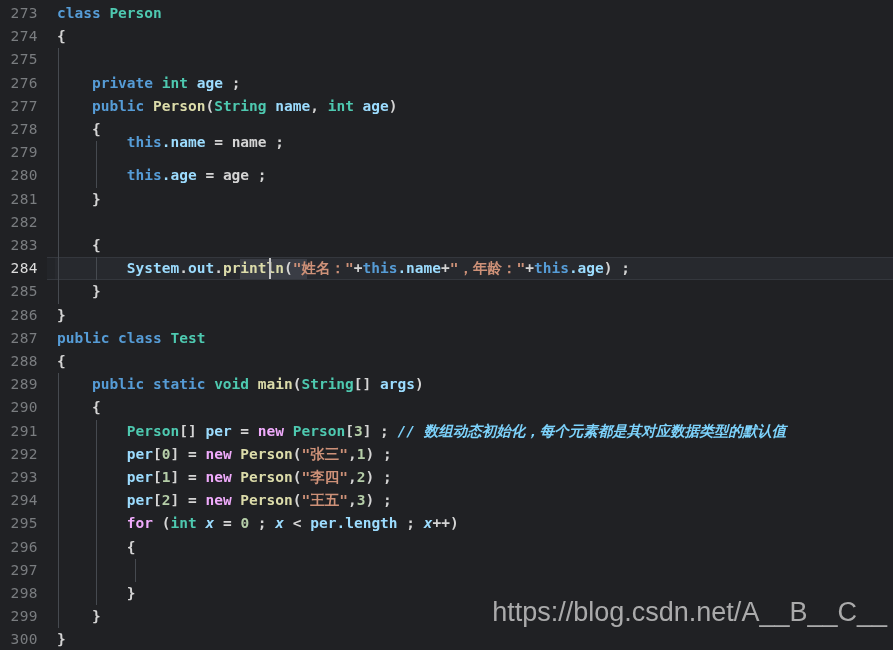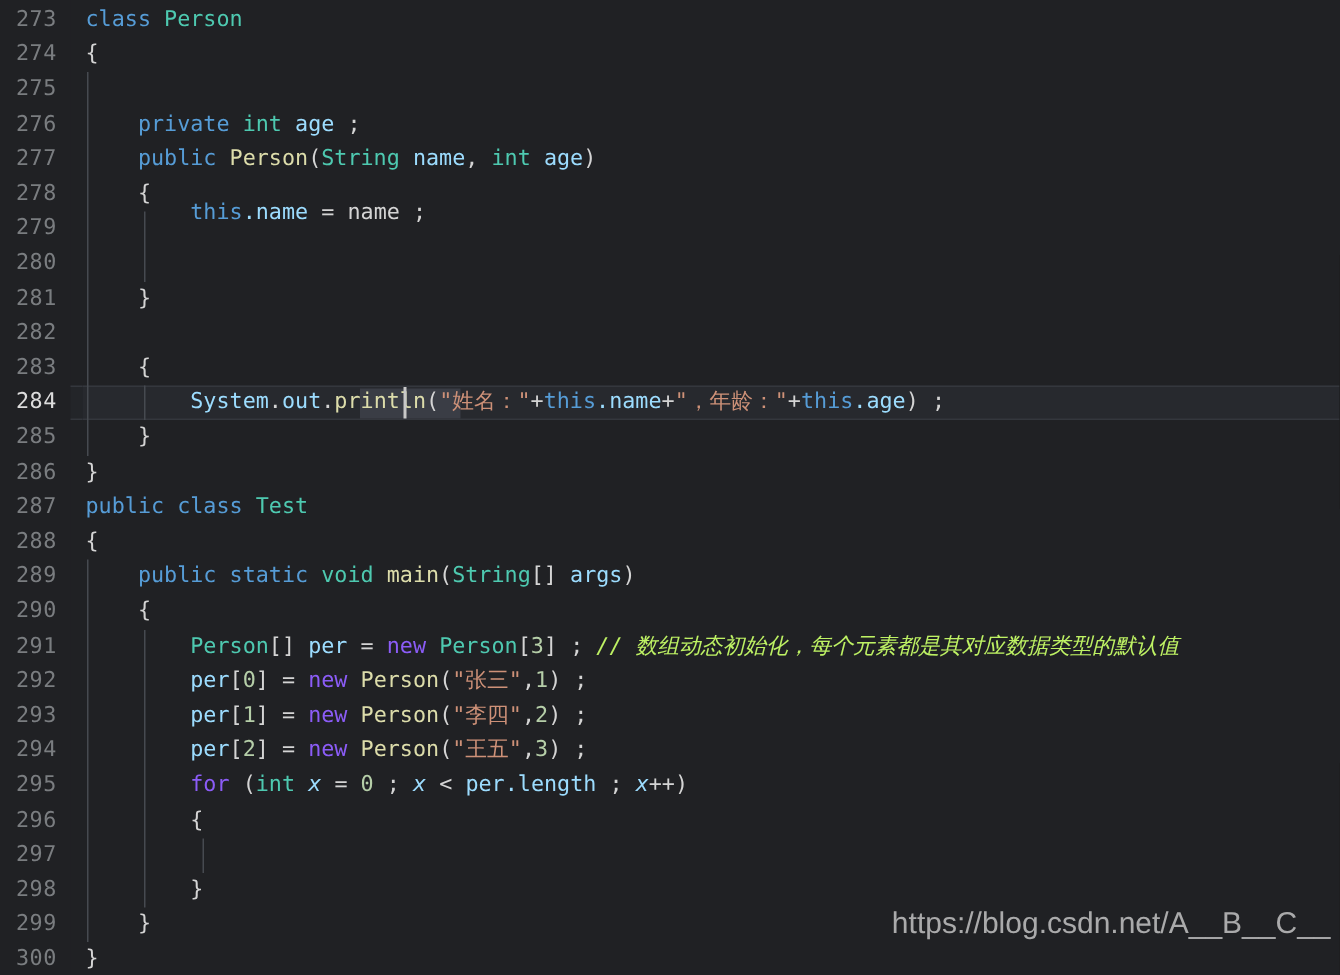--- a/index.html
+++ b/index.html
@@ -48,20 +48,21 @@
   }
 
   
   .code-area {
     position: absolute;
     left: 0;
     top: 0;
     width: 893px;
     height: 650px;
     z-index: 2;
+    font-weight: bold;
   }
   .code-line {
     position: absolute;
     left: 0;
     width: 893px;
     height: 23.2px;
     line-height: 23.2px;
     font-size: 14.5px;
     white-space: pre;
     color: #d4d4d4;
@@ -118,40 +119,40 @@
   
   .indent-guide {
     position: absolute;
     width: 1px;
     background: #464a50;
     z-index: 1;
   }
 
   
   .k-mod   { color: #569cd6; }   
-  .k-ctrl  { color: #8b5cf6; }   
+  .k-ctrl  { color: #f0abfc; }   
   .k-class { color: #569cd6; }   
   .k-type  { color: #4ec9b0; }   
   .k-prim  { color: #4ec9b0; }
   .k-var   { color: #9cdcfe; }   
   .k-fn    { color: #dcdcaa; }   
   .k-str   { color: #ce9178; }   
   .k-num   { color: #b5cea8; }   
-  .k-cmt   { color: #bef264; font-style: italic; }
+  .k-cmt   { color: #7dd3fc; font-style: italic; }
   .k-plain { color: #d4d4d4; }
   .k-this  { color: #569cd6; }
   .k-it    { font-style: italic; }
 
   
   .watermark {
     position: absolute;
     right: 6px;
     bottom: 22px;
     font-family: "Liberation Sans", sans-serif;
-    font-size: 20px;
+    font-size: 27px;
     color: #c9c9c9;
     opacity: 0.82;
     letter-spacing: 0px;
     white-space: nowrap;
     z-index: 7;
     pointer-events: none;
   }
 </style>
 </head>
 <body>
@@ -172,20 +173,21 @@
 
   <div class="word-highlight" id="word-hl" style="left: 239.97px; width: 67.41px; top: 259.2px;"></div>
 
   <div class="code-area" id="code-area">
       <div class="code-line" style="top: 2px;"><span class="txt"><span class="k-class">class </span><span class="k-type">Person</span></span></div>
       <div class="code-line" style="top: 25.2px;"><span class="txt"><span class="k-plain">{</span></span></div>
       <div class="code-line" style="top: 94.8px;"><span class="txt"><span class="k-plain">    </span><span class="k-mod">public </span><span class="k-fn">Person</span><span class="k-plain">(</span><span class="k-type">String</span><span class="k-var"> name</span><span class="k-plain">, </span><span class="k-prim">int</span><span class="k-var"> age</span><span class="k-plain">)</span></span></div>
       <div class="code-line" style="top: 71.6px;"><span class="txt"><span class="k-plain">    </span><span class="k-mod">private </span><span class="k-prim">int</span><span class="k-plain"><span> </span><span class="k-var">age</span><span> ;</span></span></span></div>
       <div class="code-line" style="top: 118px;"><span class="txt"><span class="k-plain">    {</span></span></div>
       <div class="code-line" style="top: 131px; text-align: center;"><span class="txt"><span class="k-plain">        </span><span class="k-this">this</span><span class="k-var">.name</span><span class="k-plain"> = </span><span class="k-plain">name</span><span class="k-plain"> ;</span></span></div>
+      <div class="code-line" style="top: 164.4px;"><span class="txt"><span class="k-plain">        </span><span class="k-this">this</span><span class="k-var">.age</span><span class="k-plain"> = </span><span class="k-plain">age</span><span class="k-plain"> ;</span></span></div>
       <div class="code-line" style="top: 187.6px;"><span class="txt"><span class="k-plain">    }</span></span></div>
       <div class="code-line" style="top: 234px;"><span class="txt"><span class="k-plain">    {</span></span></div>
       <div class="code-line" style="top: 257.2px;"><span class="txt"><span class="k-plain">        </span><span class="k-var">System</span><span class="k-plain">.</span><span class="k-var">out</span><span class="k-plain">.</span><span class="k-fn">println</span><span class="k-plain">(</span><span class="k-str">"姓名："</span><span class="k-plain">+</span><span class="k-this">this</span><span class="k-var">.name</span><span class="k-plain">+</span><span class="k-str">"，年龄："</span><span class="k-plain">+</span><span class="k-this">this</span><span class="k-var">.age</span><span class="k-plain">) ;</span></span></div>
       <div class="code-line" style="top: 280.4px;"><span class="txt"><span class="k-plain">    }</span></span></div>
       <div class="code-line" style="top: 303.6px;"><span class="txt"><span class="k-plain">}</span></span></div>
       <div class="code-line" style="top: 326.8px;"><span class="txt"><span class="k-mod">public </span><span class="k-class">class </span><span class="k-type">Test</span></span></div>
       <div class="code-line" style="top: 350px;"><span class="txt"><span class="k-plain">{</span></span></div>
       <div class="code-line" style="top: 373.2px;"><span class="txt"><span class="k-plain">    </span><span class="k-mod">public </span><span class="k-mod">static </span><span class="k-prim">void</span><span class="k-plain"> </span><span class="k-fn">main</span><span class="k-plain">(</span><span class="k-type">String</span><span class="k-plain">[] </span><span class="k-var">args</span><span class="k-plain">)</span></span></div>
       <div class="code-line" style="top: 396.4px;"><span class="txt"><span class="k-plain">    {</span></span></div>
       <div class="code-line" style="top: 419.6px;"><span class="txt"><span class="k-plain">        </span><span class="k-type">Person</span><span class="k-plain">[] </span><span class="k-var">per</span><span class="k-plain"> = </span><span class="k-ctrl">new </span><span class="k-type">Person</span><span class="k-plain">[</span><span class="k-num">3</span><span class="k-plain">] ; </span><span class="k-cmt">// 数组动态初始化，每个元素都是其对应数据类型的默认值</span></span></div>

